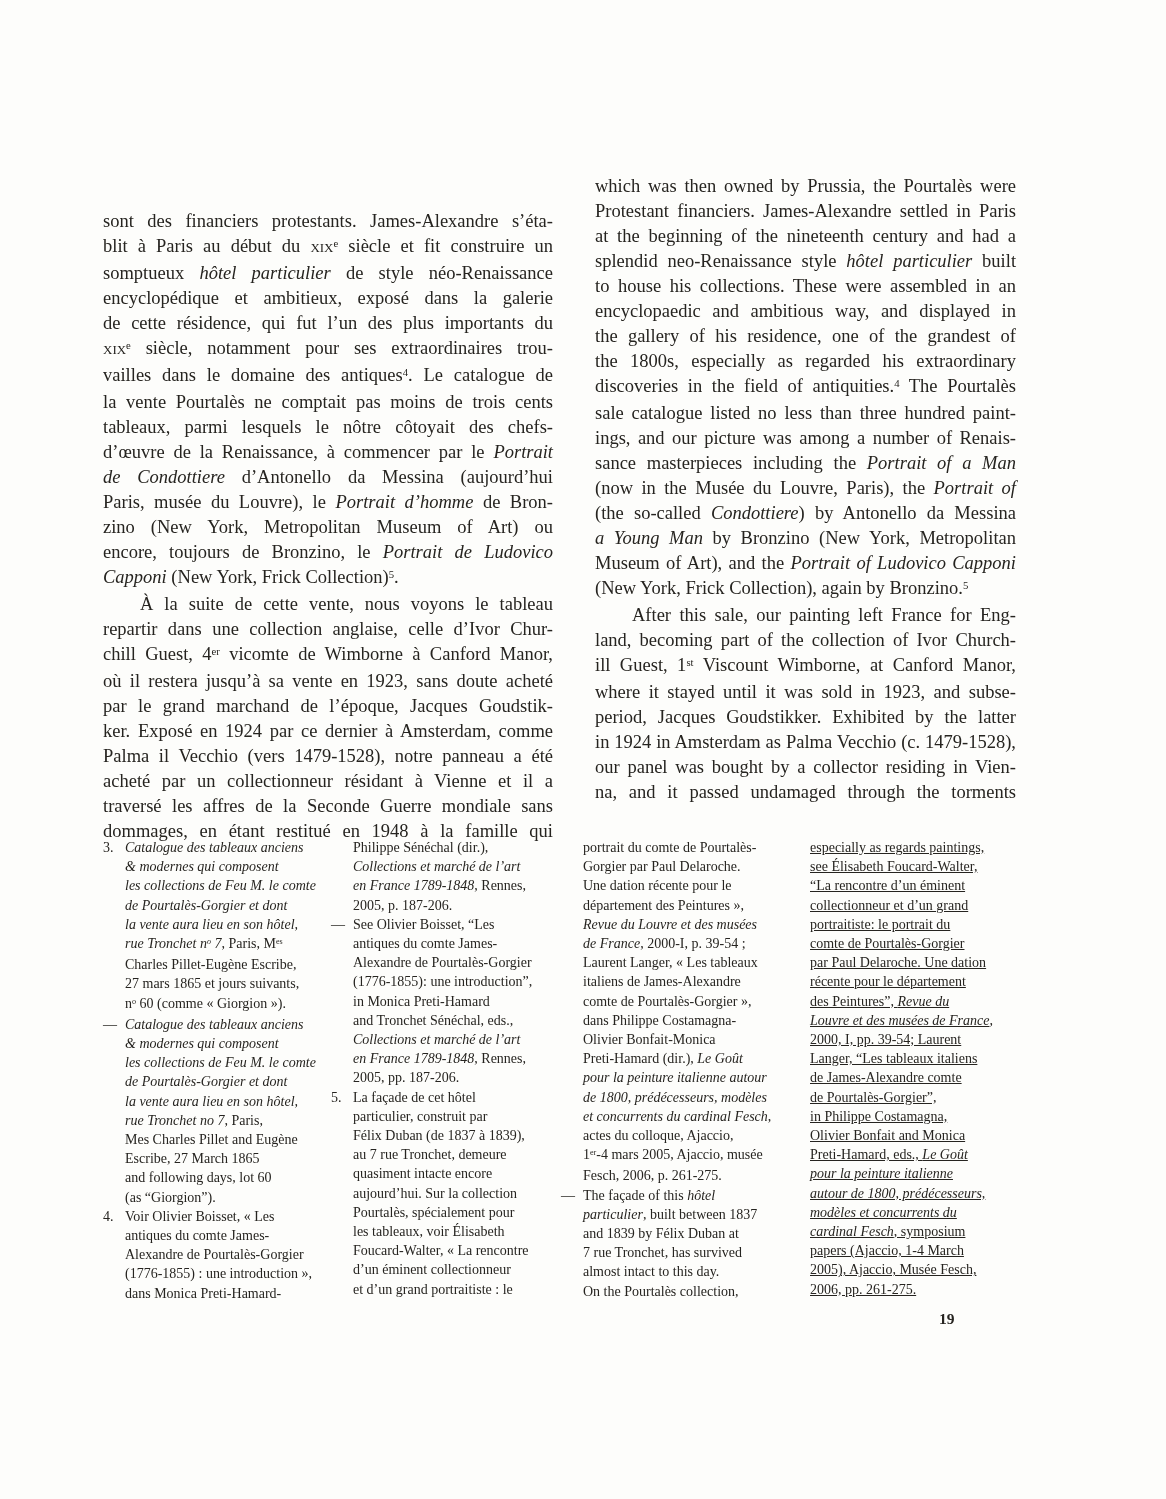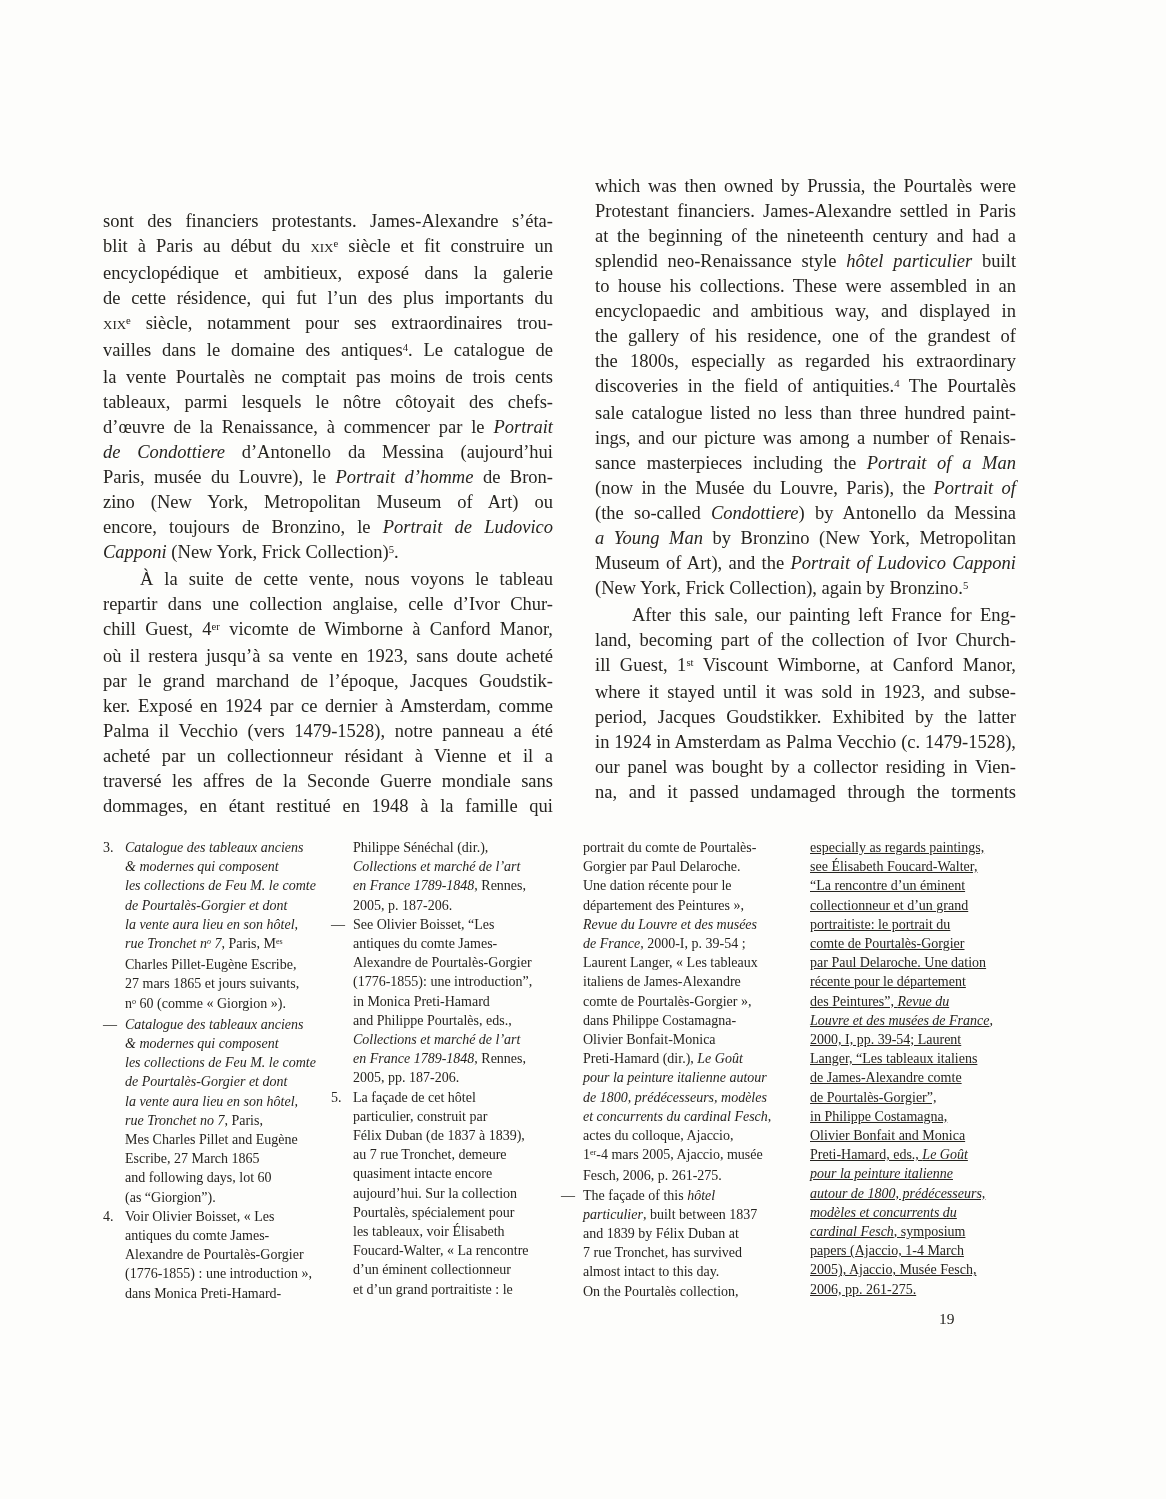--- a/index.html
+++ b/index.html
@@ -20,29 +20,30 @@
   .jline.ind{text-indent:37px;}
   .i{font-style:italic;}
   .sup{font-size:0.58em;position:relative;top:-0.5em;letter-spacing:0;}
   .sc{font-variant:small-caps;}
   .fncol{position:absolute;top:838px;font-size:14px;line-height:19.2px;}
   #fn-1{left:103px;} #fn-2{left:331px;} #fn-3{left:561px;} #fn-4{left:788px;text-decoration:underline;}
   .fnitem{display:flex;align-items:flex-start;}
   .fnmark{flex:0 0 22px;width:22px;}
   .fnbody{flex:0 0 auto;}
   .fnline{white-space:nowrap;}
-  .page-number{position:absolute;left:939px;top:1310px;font-size:15.5px;}
+  .page-number{position:absolute;left:939px;top:1310px;font-size:15.5px;font-weight:bold;}
 </style>
 </head>
 <body>
 
 <div class="page">
   <div class="maincol" id="col-french">
       <div class="jline"><span>sont des financiers protestants. James-Alexandre s’éta-</span></div>
       <div class="jline"><span>blit à Paris au début du </span><span class="sc">xix</span><span class="sup">e</span><span> siècle et fit construire un</span></div>
+      <div class="jline"><span>somptueux </span><span class="i">hôtel particulier</span><span> de style néo-Renaissance</span></div>
       <div class="jline"><span>encyclopédique et ambitieux, exposé dans la galerie</span></div>
       <div class="jline"><span>de cette résidence, qui fut l’un des plus importants du</span></div>
       <div class="jline"><span class="sc">xix</span><span class="sup">e</span><span> siècle, notamment pour ses extraordinaires trou-</span></div>
       <div class="jline"><span>vailles dans le domaine des antiques</span><span class="sup">4</span><span>. Le catalogue de</span></div>
       <div class="jline"><span>la vente Pourtalès ne comptait pas moins de trois cents</span></div>
       <div class="jline"><span>tableaux, parmi lesquels le nôtre côtoyait des chefs-</span></div>
       <div class="jline"><span>d’œuvre de la Renaissance, à commencer par le </span><span class="i">Portrait</span></div>
       <div class="jline"><span class="i">de Condottiere</span><span> d’Antonello da Messina (aujourd’hui</span></div>
       <div class="jline"><span>Paris, musée du Louvre), le </span><span class="i">Portrait d’homme</span><span> de Bron-</span></div>
       <div class="jline"><span>zino (New York, Metropolitan Museum of Art) ou</span></div>
@@ -138,21 +139,21 @@
         </div>
       </div>
       <div class="fnitem">
         <span class="fnmark">—</span>
         <div class="fnbody">
           <div class="fnline"><span>See Olivier Boisset, “Les</span></div>
           <div class="fnline"><span>antiques du comte James-</span></div>
           <div class="fnline"><span>Alexandre de Pourtalès-Gorgier</span></div>
           <div class="fnline"><span>(1776-1855): une introduction”,</span></div>
           <div class="fnline"><span>in Monica Preti-Hamard</span></div>
-          <div class="fnline"><span>and Philippe Pourtalès, eds.,</span></div>
+          <div class="fnline"><span>and Tronchet Sénéchal, eds.,</span></div>
           <div class="fnline"><span class="i">Collections et marché de l’art</span></div>
           <div class="fnline"><span class="i">en France 1789-1848</span><span>, Rennes,</span></div>
           <div class="fnline"><span>2005, pp. 187-206.</span></div>
         </div>
       </div>
       <div class="fnitem">
         <span class="fnmark">5.</span>
         <div class="fnbody">
           <div class="fnline"><span>La façade de cet hôtel</span></div>
           <div class="fnline"><span>particulier, construit par</span></div>

